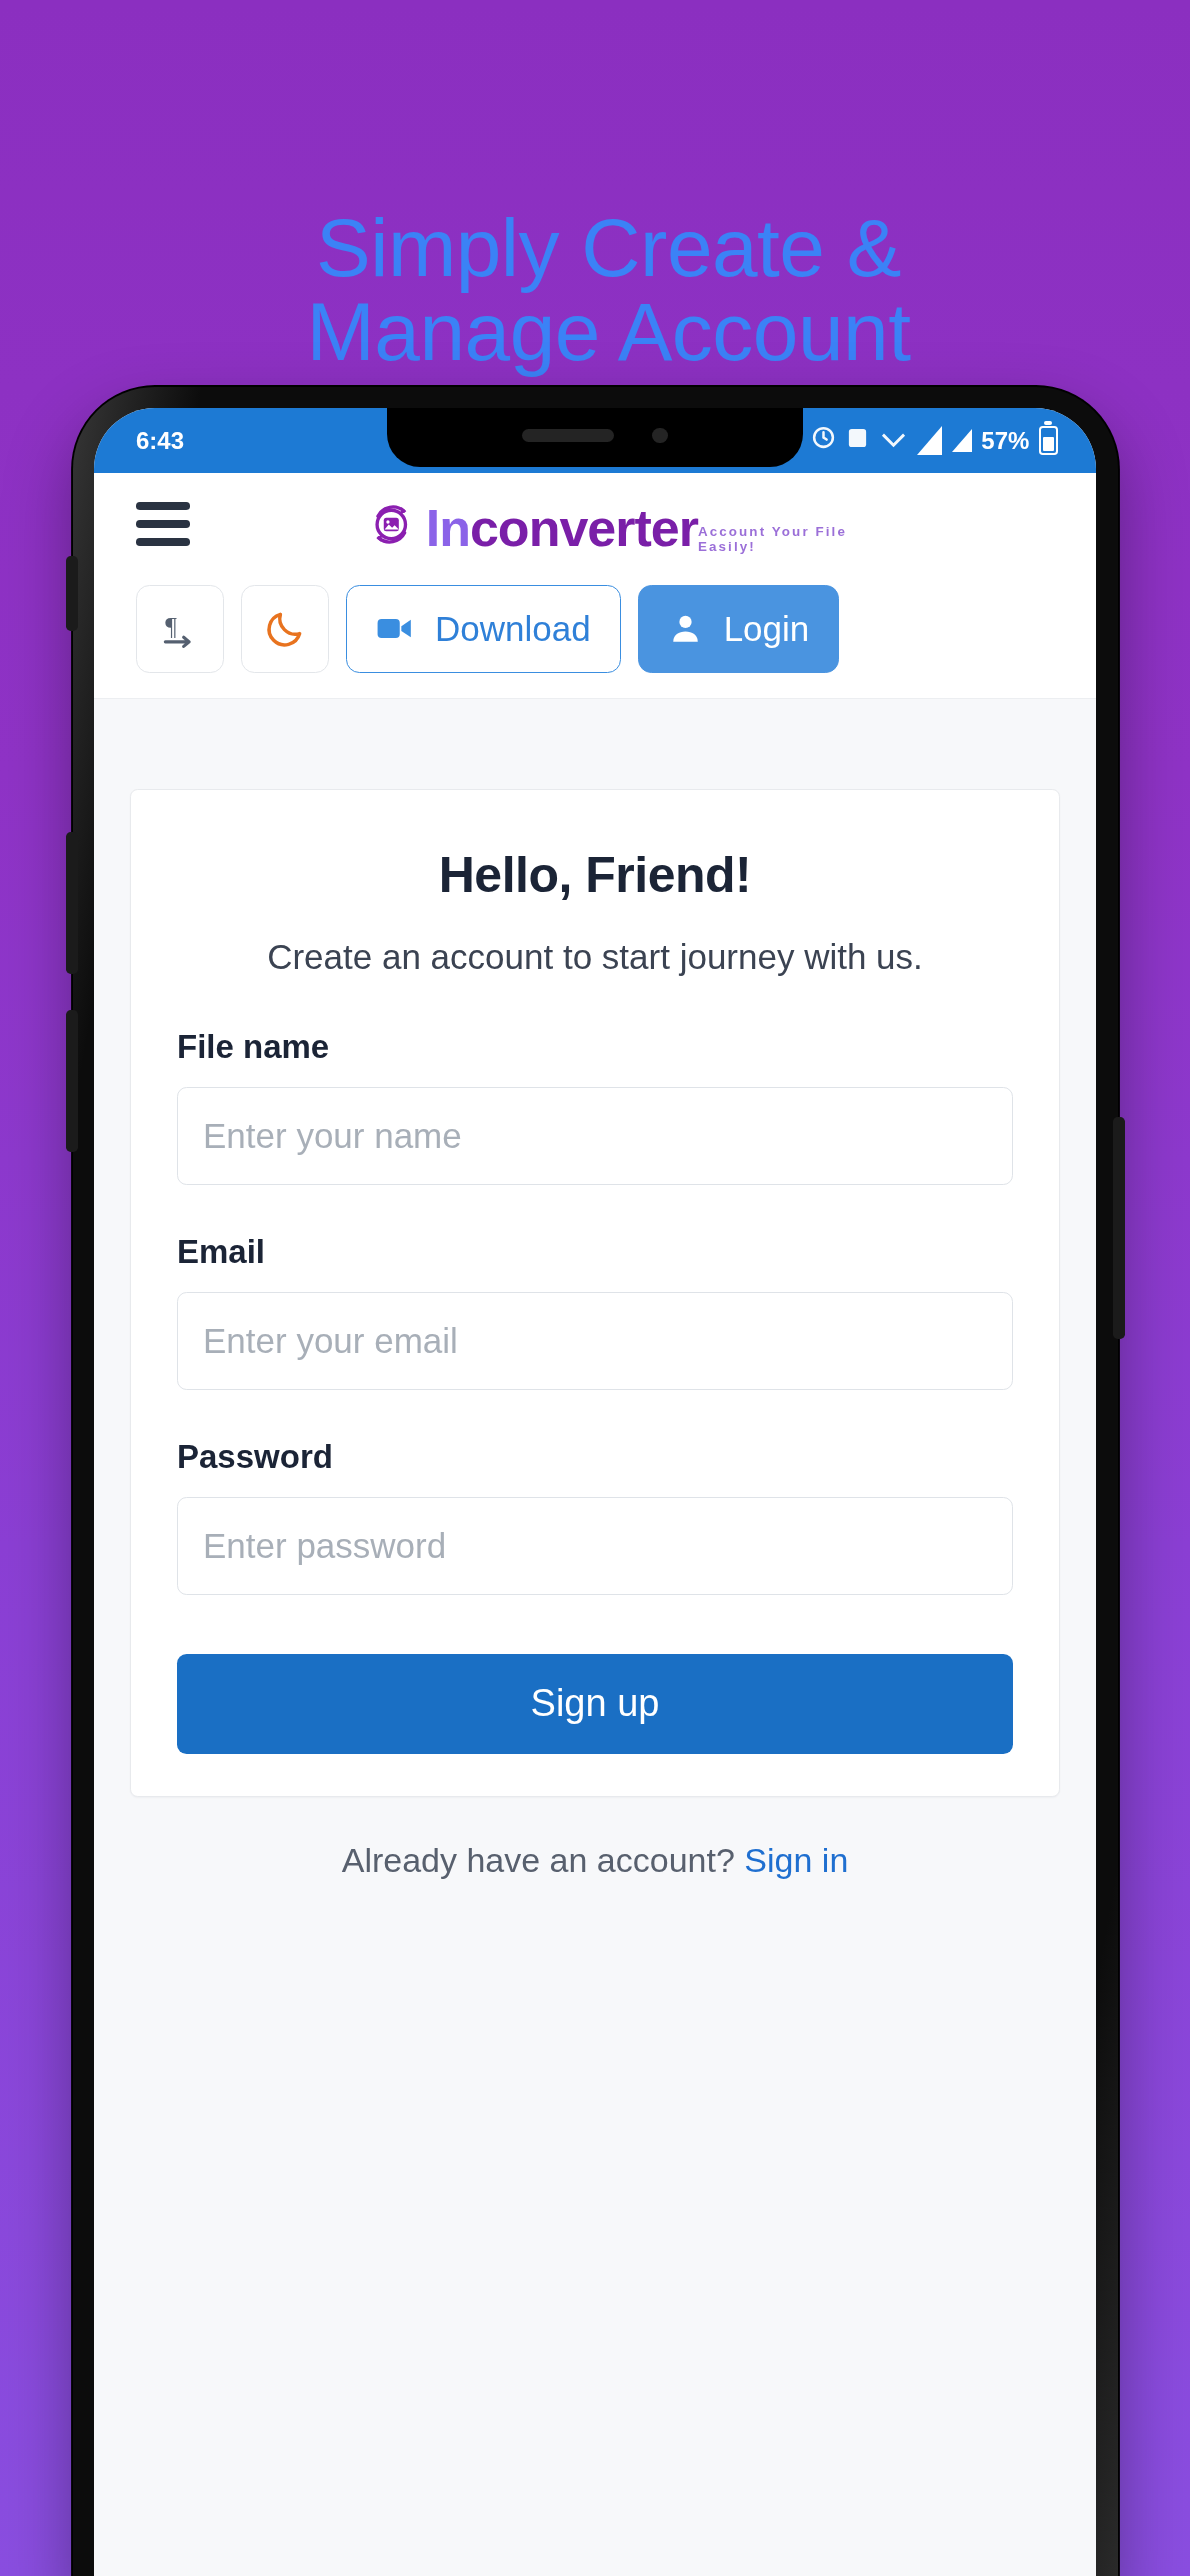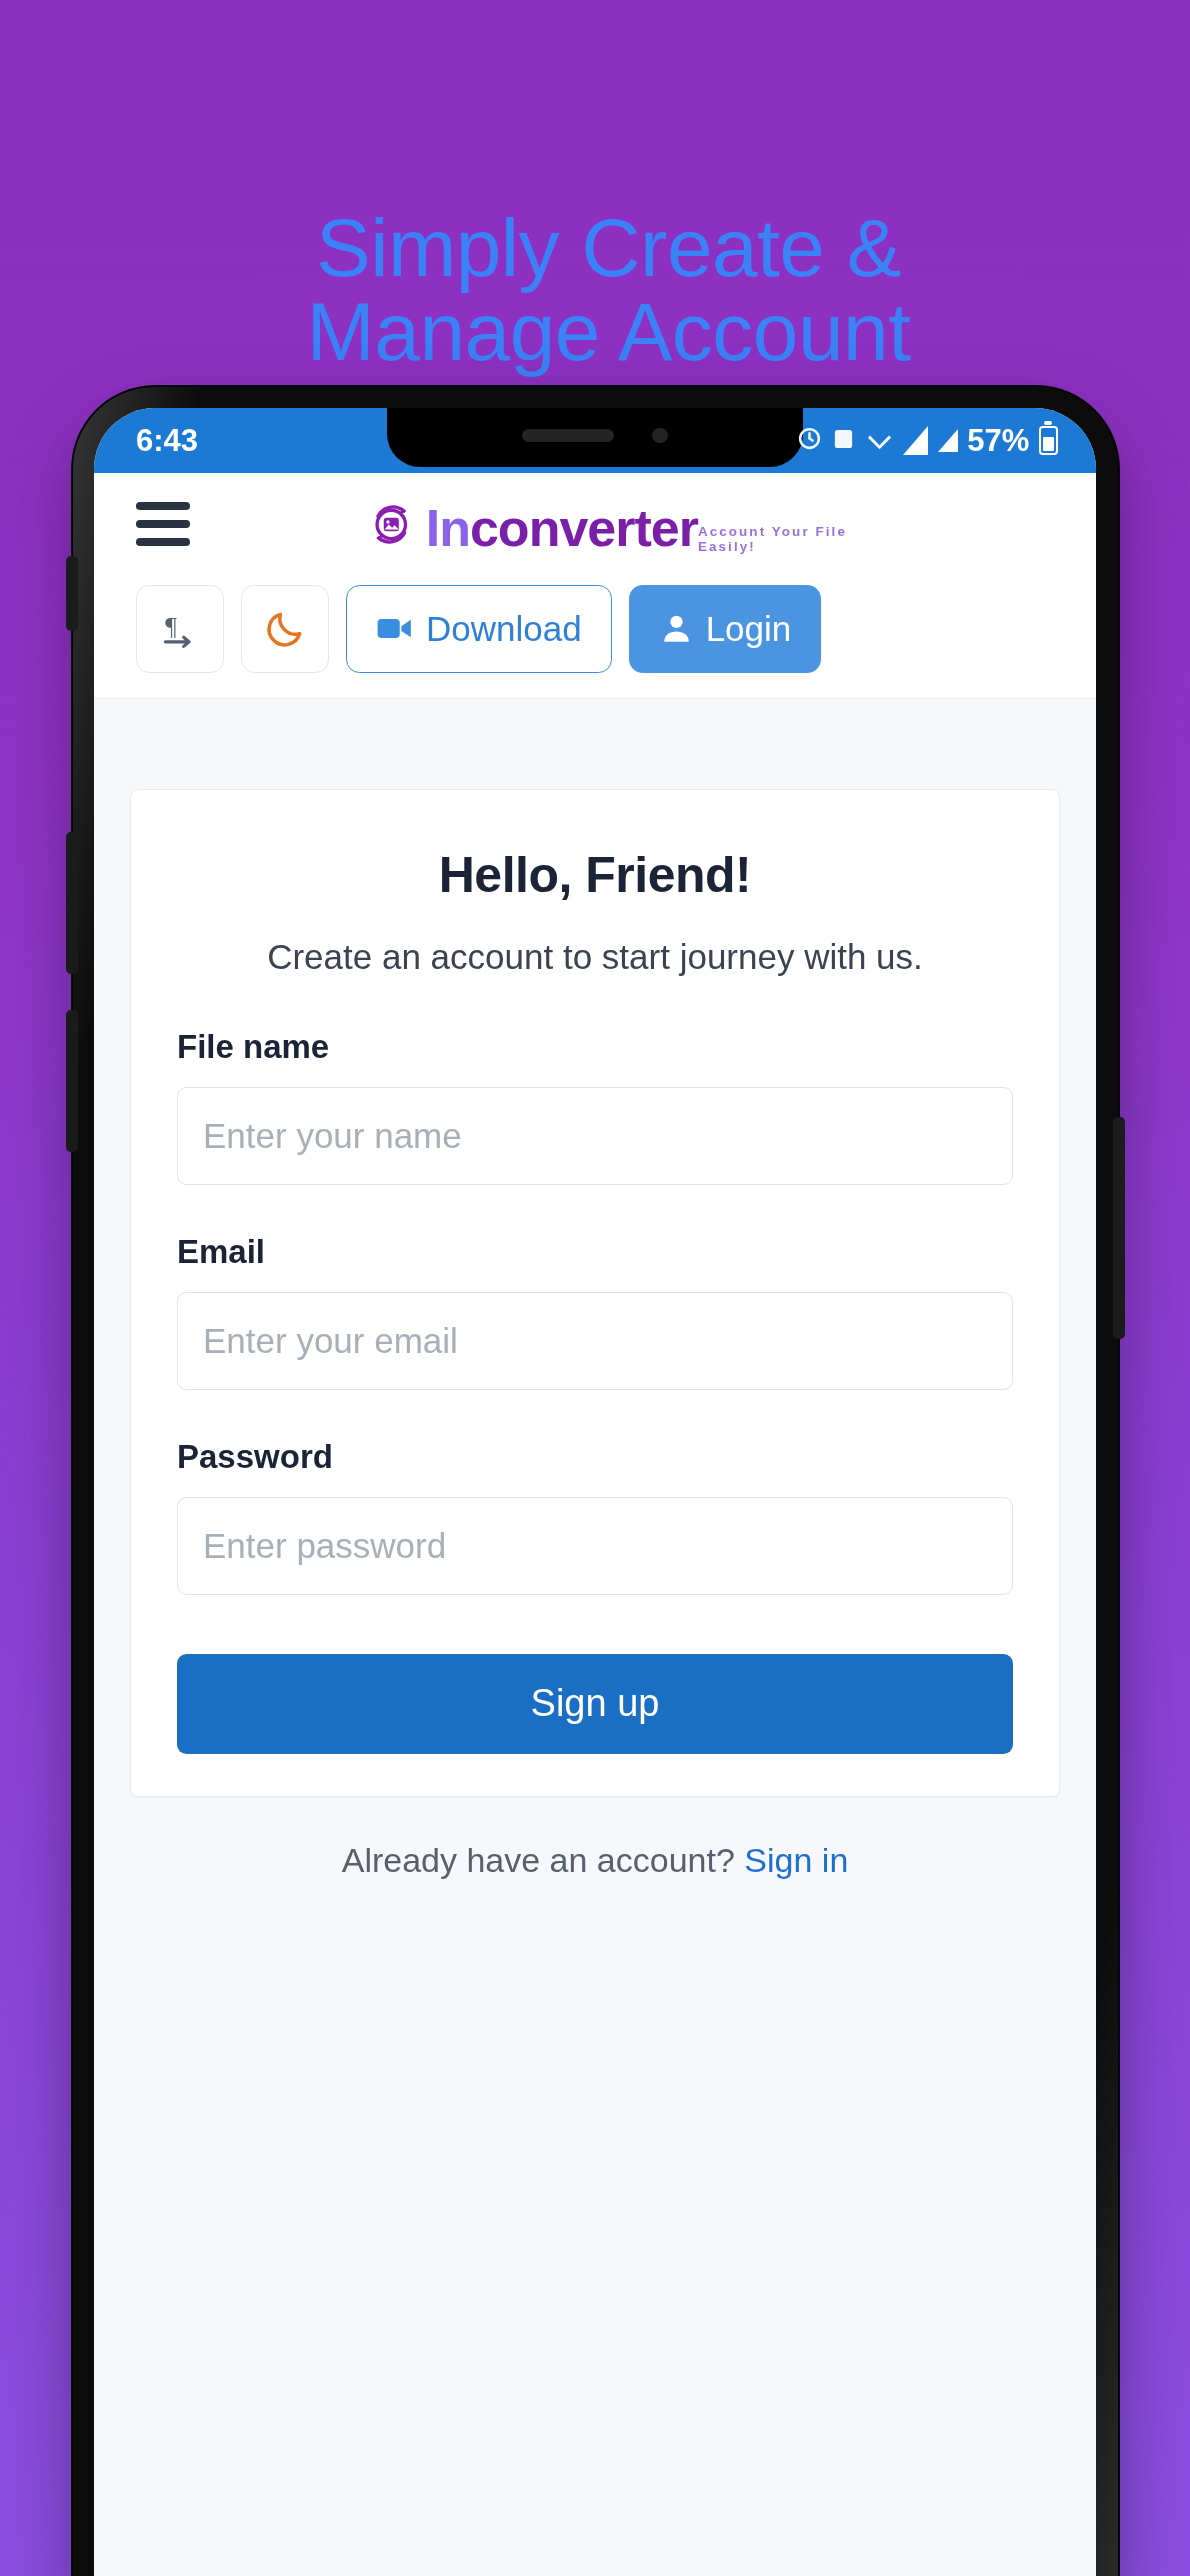--- a/index.html
+++ b/index.html
@@ -44,21 +44,21 @@
 
   .screen {
     position:absolute; left:21px; top:21px; width:1002px; height:2183px;
     background:#f8f9fa; border-radius:61px 61px 0 0; overflow:hidden;
   }
 
   
   .statusbar {
     position:relative; height:65px; background:#1d7ad4; color:#fff;
     display:flex; align-items:center; justify-content:space-between;
-    padding:0 38px 0 42px; font-size:31px; font-weight:700;
+    padding:0 38px 0 42px; font-size:24px; font-weight:700;
   }
   .notch {
     position:absolute; left:50%; transform:translateX(-50%); top:-3.8px;
     width:416px; height:63px; background:#000; border-radius:0 0 33px 33px;
     display:flex; align-items:center; justify-content:center; gap:38px;
   }
   .notch .speaker { width:92px; height:13.4px; background:#242424; border-radius:6.7px; }
   .notch .camera  { width:15.3px; height:15.3px; background:#242424; border-radius:50%; }
   .status-left  { display:flex; align-items:center; gap:9.6px; z-index:2; }
   .status-right { display:flex; align-items:center; gap:9.6px; z-index:2; }
@@ -88,21 +88,21 @@
   
   .toolbar {
     background:#ffffff; padding:9.6px 42px 25px; display:flex; align-items:center; gap:17px;
     border-bottom:1px solid #eceef1;
   }
   .tb-icon-btn {
     width:88px; height:88px; border:1px solid #e3e6ea; border-radius:13.4px; background:#fff;
     display:flex; align-items:center; justify-content:center; cursor:pointer;
   }
   .tb-btn {
-    height:88px; border-radius:13.4px; display:flex; align-items:center; gap:12px;
+    height:88px; border-radius:13.4px; display:flex; align-items:center; gap:21px;
     padding:0 29px; font-size:35px; cursor:pointer; white-space:nowrap;
   }
   .tb-btn.outline { border:1.9px solid #3a8ee0; color:#2f80d8; background:#fff; }
   .tb-btn.filled  { border:1.9px solid #4a94e0; color:#ffffff; background:#4a94e0; }
 
   
   .page { background:#f7f8fa; padding:65px 0 0; height:calc(100% - 65px - 102px - 125px); }
   .card {
     background:#ffffff; margin:25px 36px 0; border:1px solid #e8eaed; border-radius:7.7px;
     padding:56px 46px 42px; box-shadow:0 1px 1.9px rgba(16,24,40,.04);

